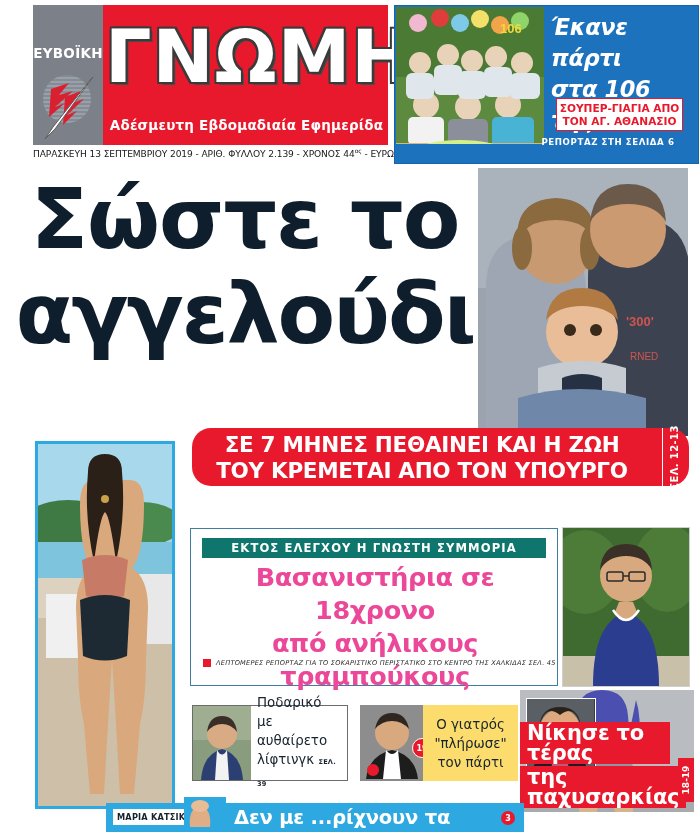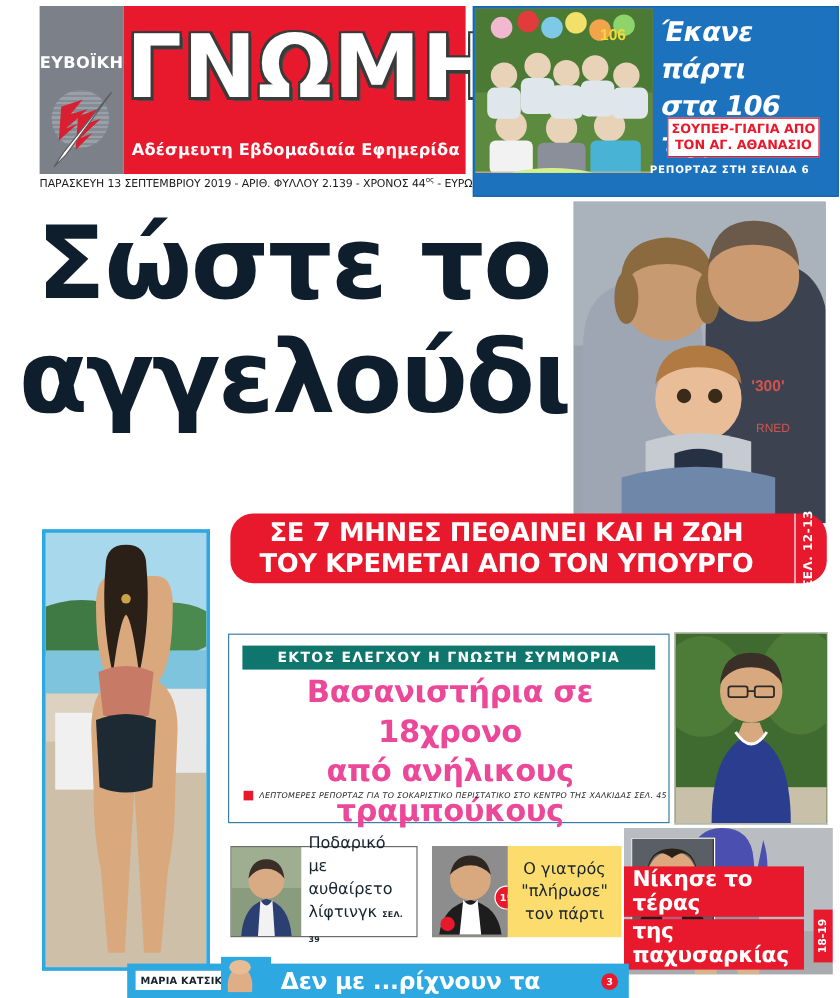--- a/index.html
+++ b/index.html
@@ -123,21 +123,21 @@
     display:flex;align-items:center;justify-content:center;z-index:4;}
   .td-txt{flex:1;display:flex;flex-direction:column;justify-content:center;align-items:center;}
   .td-txt .ln{color:#17232e;font-size:13.4px;line-height:19px;font-weight:500;}
 
   
   .teaser-obes{position:absolute;left:520px;top:690px;width:178px;height:122px;overflow:hidden;
     background:#c3c6c9;}
   .ob-inset{position:absolute;left:6px;top:8px;width:70px;height:80px;overflow:hidden;
     background:#3a3a42;border:1.5px solid #ffffff;box-sizing:border-box;}
   .ob-redwrap{position:absolute;left:0;bottom:2px;width:150px;}
-  .ob-l{background:#e8192c;color:#ffffff;font-weight:bold;font-size:18px;line-height:20px;
+  .ob-l{background:#e8192c;color:#ffffff;font-weight:bold;font-size:21px;line-height:20px;
     padding:1px 7px;display:inline-block;margin-bottom:2px;letter-spacing:-.2px;}
   .ob-page{position:absolute;right:4px;bottom:10px;width:16px;height:44px;background:#e8192c;
     display:flex;align-items:center;justify-content:center;}
   .ob-page span{color:#fff;font-weight:bold;font-size:9px;transform:rotate(-90deg);white-space:nowrap;}
 
   
   .bottomstrip{position:absolute;left:106px;top:803px;width:418px;height:29px;background:#2ea8e0;}
   .bs-label{position:absolute;left:7px;top:6px;height:16px;background:#ffffff;
     display:flex;align-items:center;padding:0 4px;}
   .bs-label span{color:#17232e;font-weight:bold;font-size:8.2px;letter-spacing:.2px;}

